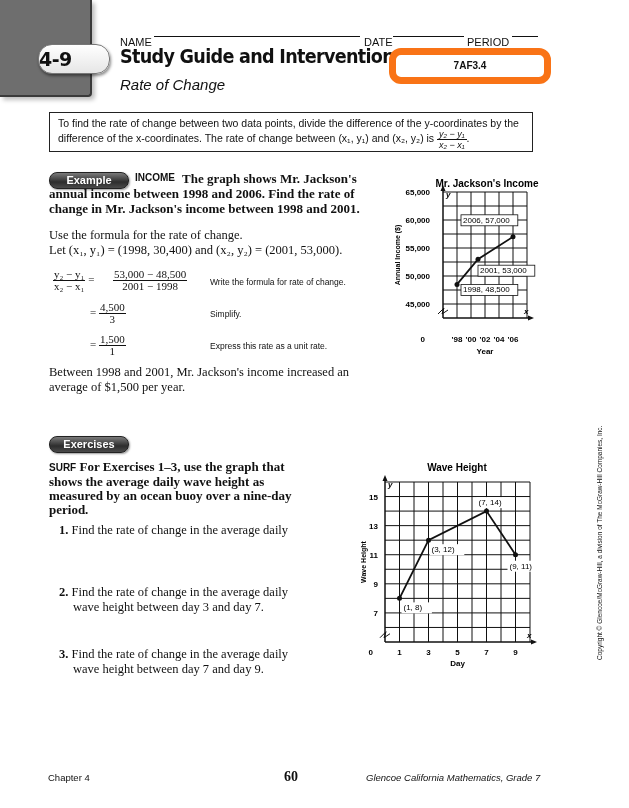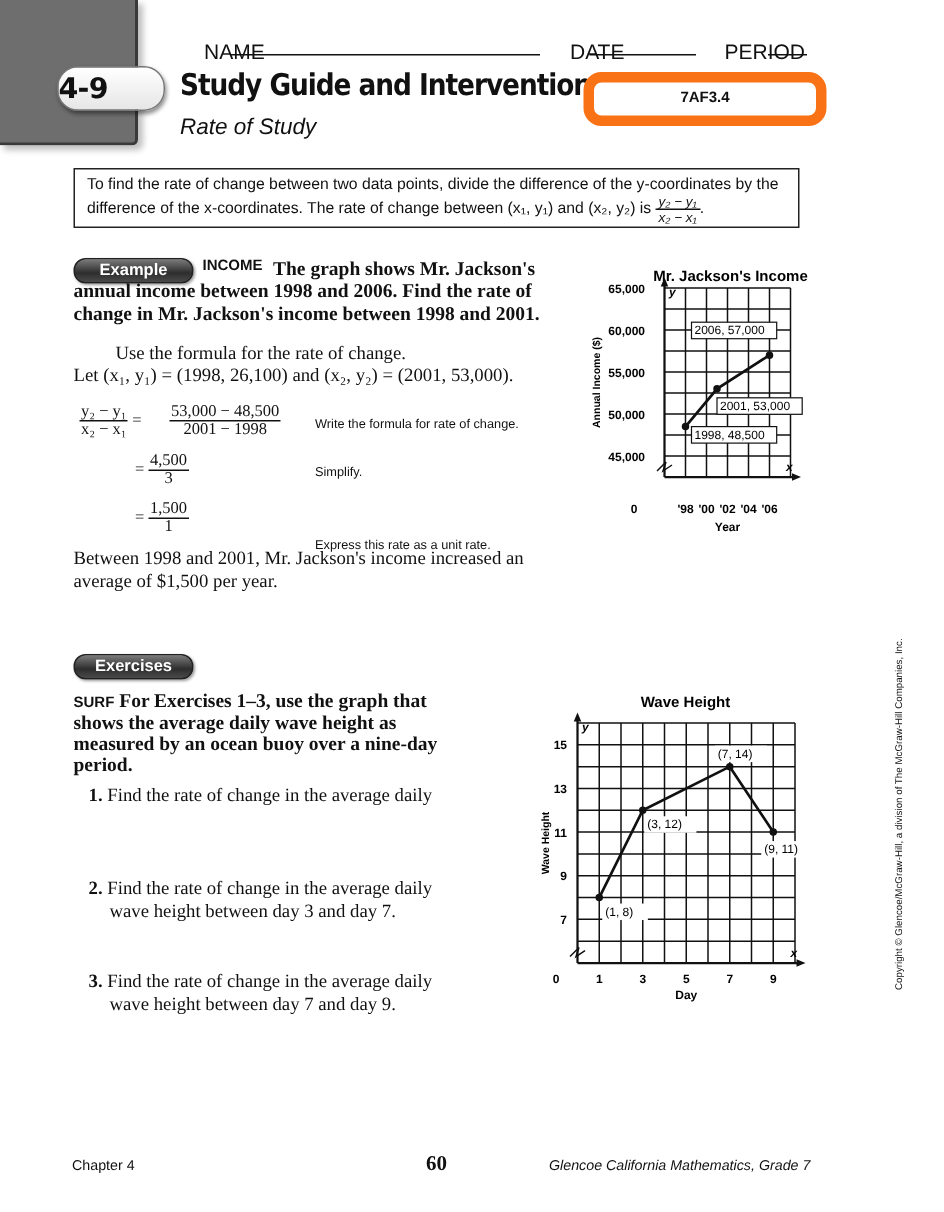--- a/index.html
+++ b/index.html
@@ -1,20 +1,20 @@
 <!DOCTYPE html>
 <html><head>
 <meta charset="utf-8">
 <style>
   html, body { margin:0; padding:0; background:#fff; }
   body { width:629px; height:808px; position:relative; overflow:hidden; font-family:"Liberation Sans", sans-serif; color:#111; }
   .abs { position:absolute; }
   .tab-gray { left:0; top:0; width:90px; height:95px; background:#6e6e6e; border-right:2px solid #3a3a3a; border-bottom:2px solid #3a3a3a; border-bottom-right-radius:4px; box-shadow:3px 3px 4px rgba(0,0,0,0.25); }
   .lesson-pill { left:38px; top:44px; width:70px; height:28px; border-radius:14px; background:linear-gradient(#fff,#e6e6e6); border:1px solid #777; box-shadow:1px 2px 3px rgba(0,0,0,0.45); font-family:"DejaVu Sans", sans-serif; font-weight:bold; font-size:19px; text-align:left; line-height:28px; letter-spacing:-0.5px; }
-  .hdr-label { font-size:14px; top:26px;margin-left:16px; }
+  .hdr-label { font-size:11px; top:36px; }
   .hdr-line { border-bottom:1px solid #111; top:36px; height:0; }
   .title { left:120px; top:44px; font-family:"DejaVu Sans", sans-serif; font-weight:bold; font-size:20px; letter-spacing:-0.8px; transform:scaleX(0.88); transform-origin:left; }
   .std-pill { left:389px; top:48px; width:148px; height:22px; border:7px solid #f97316; border-radius:12px; font-size:10px; font-weight:bold; text-align:center; line-height:22px; }
   .subtitle { left:120px; top:76px; font-style:italic; font-size:15px; }
   .rule-box { left:49px; top:112px; width:484px; height:40px; border:1.5px solid #222; font-size:10.5px; line-height:14px; padding:3px 8px; box-sizing:border-box; }
   .frac { display:inline-block; vertical-align:middle; text-align:center; font-style:italic; font-size:9px; line-height:10px; }
   .frac .num { display:block; border-bottom:1px solid #111; padding:0 2px; }
   .frac .den { display:block; padding:0 2px; }
   .badge { height:15px; border-radius:8px; background:linear-gradient(#7a7a7a,#2d2d2d 60%,#4a4a4a); color:#fff; font-weight:bold; font-size:11px; line-height:15px; text-align:center; box-shadow:1px 1px 2px rgba(0,0,0,0.4); border:1px solid #222; }
   .q-text { font-family:"Liberation Serif", serif; font-size:13px; font-weight:bold; line-height:14px; }
@@ -35,62 +35,62 @@
 <div class="abs hdr-label" style="left:120px;">NAME</div>
 <div class="abs hdr-line" style="left:154px;width:206px;"></div>
 <div class="abs hdr-label" style="left:364px;">DATE</div>
 <div class="abs hdr-line" style="left:393px;width:71px;"></div>
 <div class="abs hdr-label" style="left:467px;">PERIOD</div>
 <div class="abs hdr-line" style="left:512px;width:26px;"></div>
 
 <div class="abs lesson-pill">4-9</div>
 <div class="abs title">Study Guide and Intervention</div>
 <div class="abs std-pill">7AF3.4</div>
-<div class="abs subtitle">Rate of Study</div>
+<div class="abs subtitle">Rate of Change</div>
 
 <div class="abs rule-box">
   <div>To find the rate of change between two data points, divide the difference of the y-coordinates by the</div>
   <div style="margin-top:-1px;">
     <span>difference of the x-coordinates. The rate of change between (x₁, y₁) and (x₂, y₂) is</span>
     <span class="frac">
       <span class="num">y₂ − y₁</span>
       <span class="den">x₂ − x₁</span>
     </span>.
   </div>
 </div>
 
 <div class="abs badge" style="left:49px;top:172px;width:78px;">Example</div>
 <div class="abs" style="left:135px;top:172px;font-size:10px;font-weight:bold;">INCOME</div>
 <div class="abs q-text" style="left:182px;top:172px;">The graph shows Mr. Jackson's</div>
 <div class="abs q-text" style="left:49px;top:187px;">annual income between 1998 and 2006. Find the rate of</div>
 <div class="abs q-text" style="left:49px;top:202px;">change in Mr. Jackson's income between 1998 and 2001.</div>
 
-<div class="abs body-text" style="left:49px;top:228px;margin-left:28px;">Use the formula for the rate of change.</div>
-<div class="abs body-text" style="left:49px;top:243px;">Let (x₁, y₁) = (1998, 26,100) and (x₂, y₂) = (2001, 53,000).</div>
+<div class="abs body-text" style="left:49px;top:228px;">Use the formula for the rate of change.</div>
+<div class="abs body-text" style="left:49px;top:243px;">Let (x₁, y₁) = (1998, 30,400) and (x₂, y₂) = (2001, 53,000).</div>
 
 <div class="abs math" style="left:53px;top:269px;">
   <span class="mfrac"><span class="num">y₂ − y₁</span><span class="den">x₂ − x₁</span></span>
   <span>=</span>
 </div>
 <div class="abs math" style="left:113px;top:269px;">
   <span class="mfrac"><span class="num">53,000 − 48,500</span><span class="den">2001 − 1998</span></span>
 </div>
 <div class="abs step-note" style="left:210px;top:277px;">Write the formula for rate of change.</div>
 
 <div class="abs math" style="left:90px;top:302px;">
   <span>=</span>
   <span class="mfrac"><span class="num">4,500</span><span class="den">3</span></span>
 </div>
 <div class="abs step-note" style="left:210px;top:309px;">Simplify.</div>
 
 <div class="abs math" style="left:90px;top:334px;">
   <span>=</span>
   <span class="mfrac"><span class="num">1,500</span><span class="den">1</span></span>
 </div>
-<div class="abs step-note" style="left:210px;top:358px;">Express this rate as a unit rate.</div>
+<div class="abs step-note" style="left:210px;top:341px;">Express this rate as a unit rate.</div>
 
 <div class="abs body-text" style="left:49px;top:365px;">Between 1998 and 2001, Mr. Jackson's income increased an</div>
 <div class="abs body-text" style="left:49px;top:380px;">average of $1,500 per year.</div>
 
 <svg class="abs" id="chart0" style="left:390px;top:170px;" width="160" height="195">
     <text x="97" y="17" text-anchor="middle" font-size="10" font-weight="bold">Mr. Jackson's Income</text>
     <line x1="67" y1="22" x2="67" y2="148" stroke="#111" stroke-width="1"></line>
     <line x1="81" y1="22" x2="81" y2="148" stroke="#111" stroke-width="1"></line>
     <line x1="95" y1="22" x2="95" y2="148" stroke="#111" stroke-width="1"></line>
     <line x1="109" y1="22" x2="109" y2="148" stroke="#111" stroke-width="1"></line>

